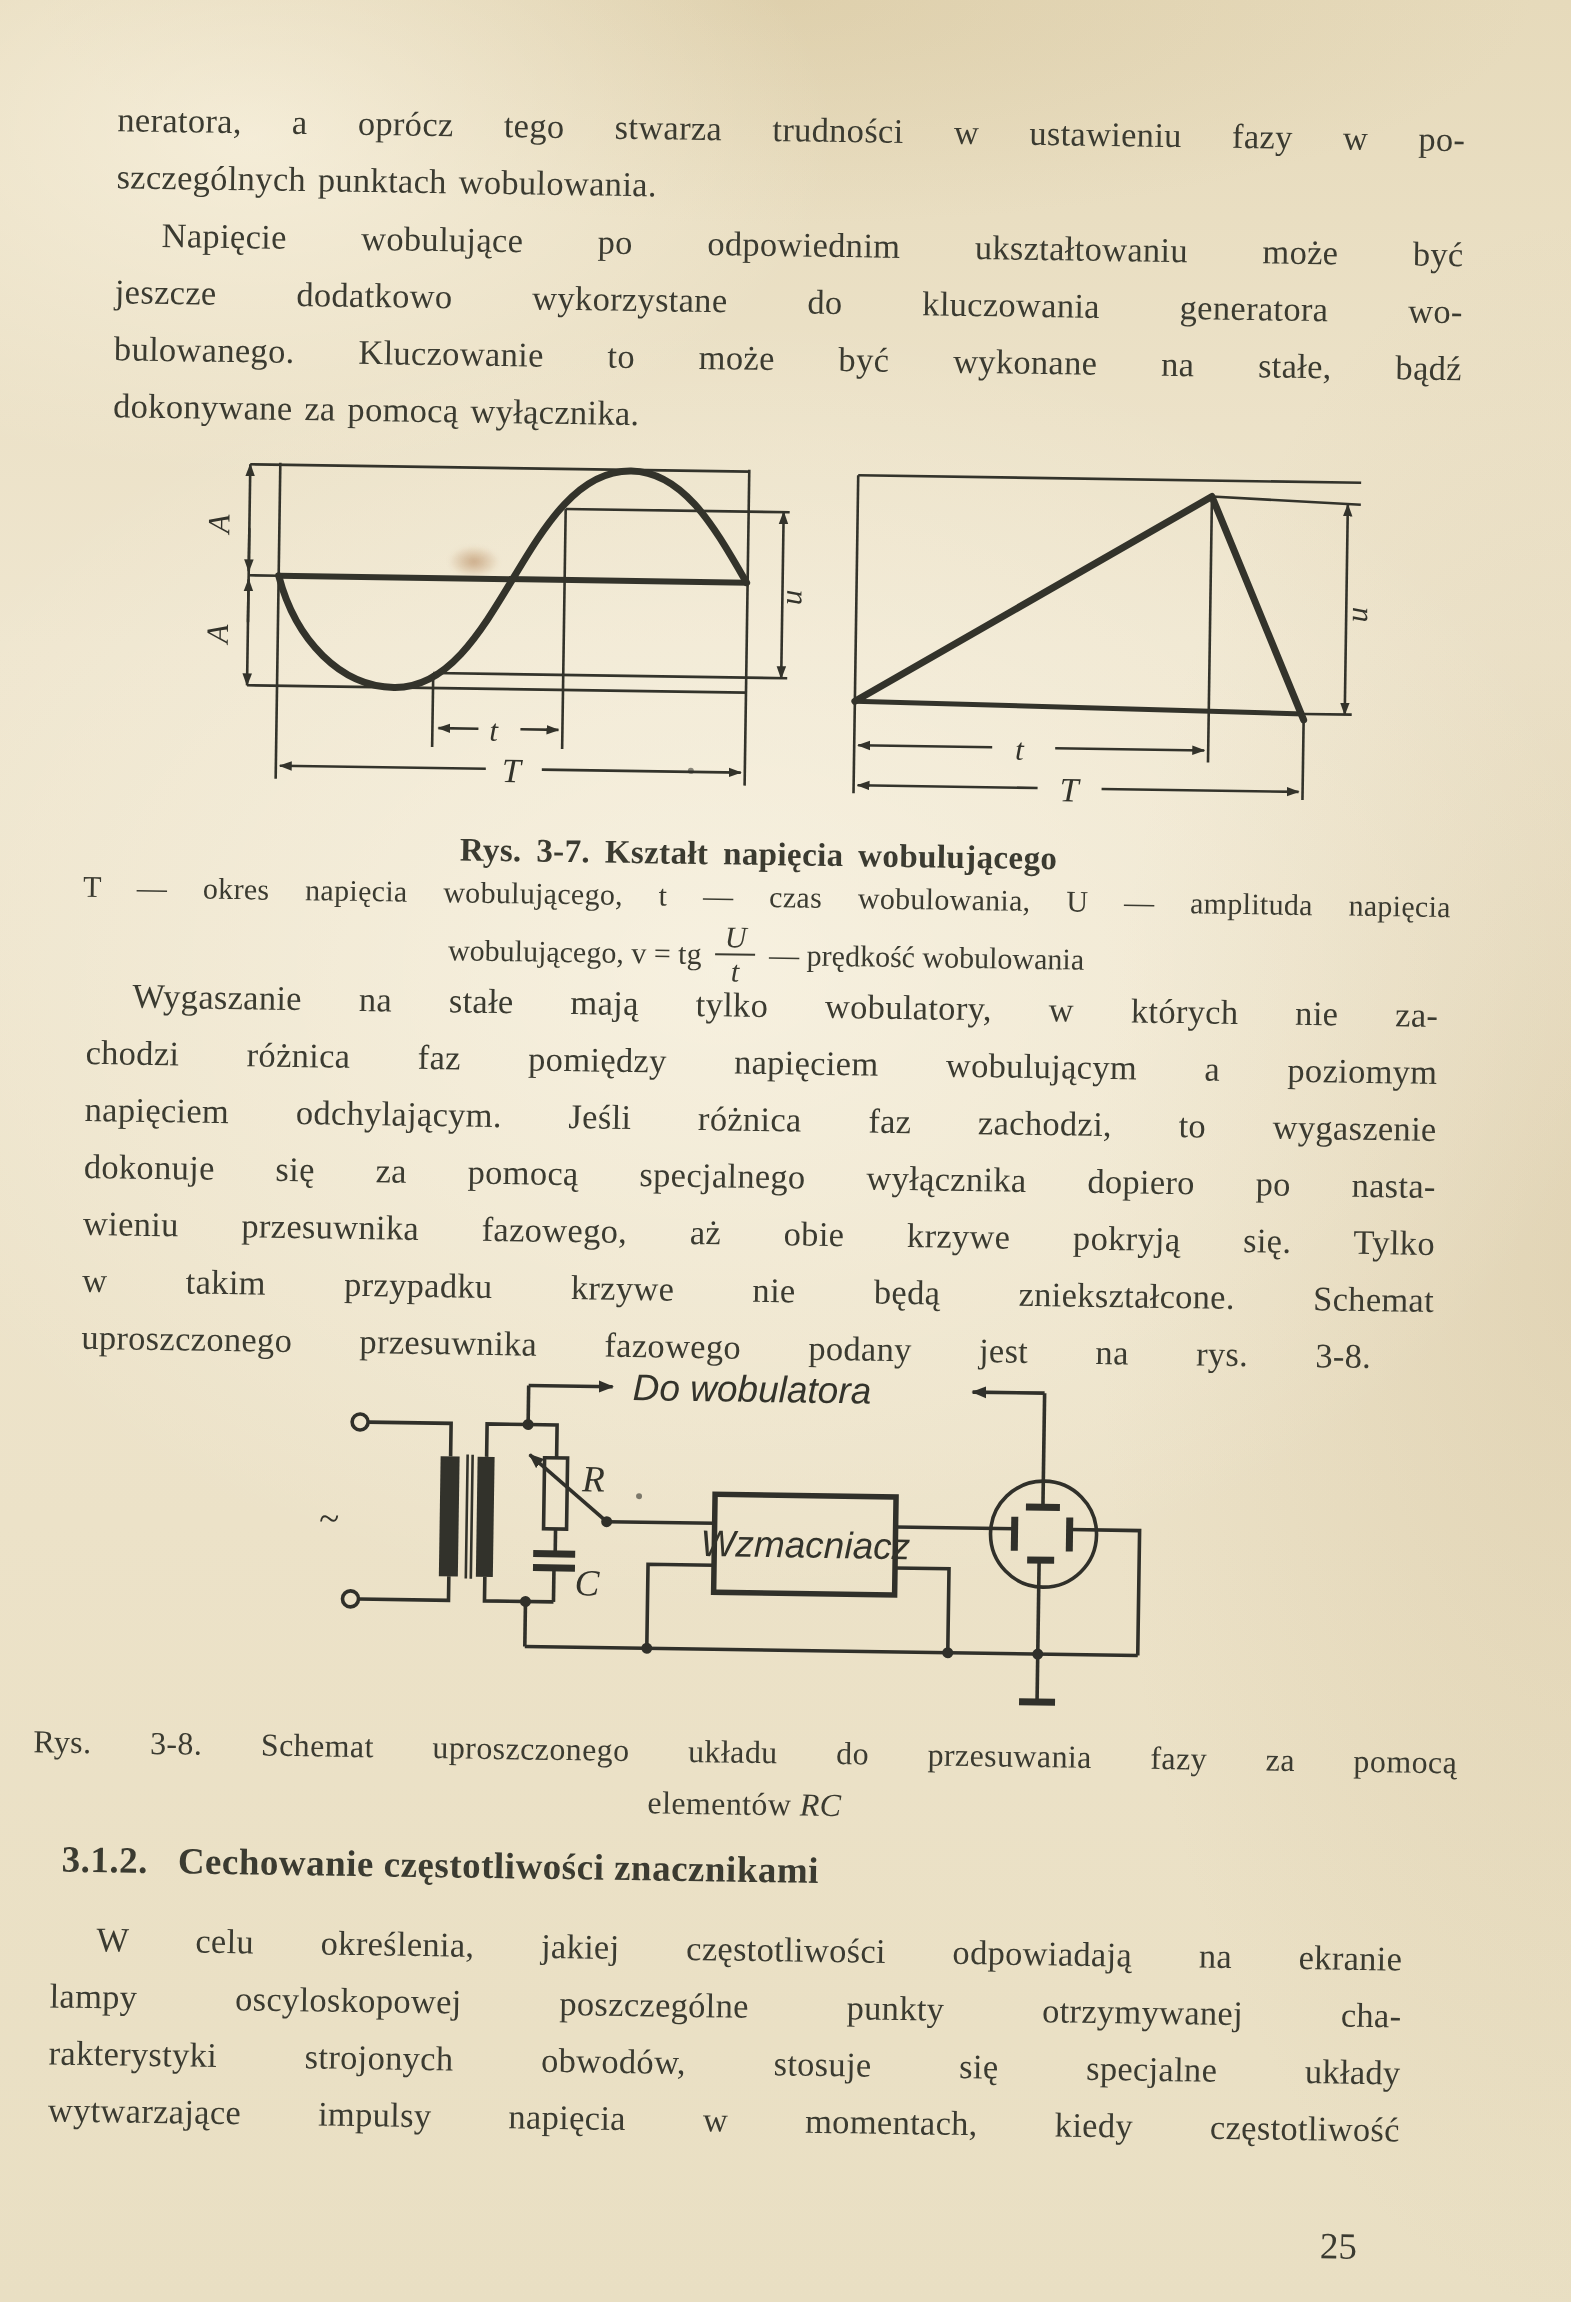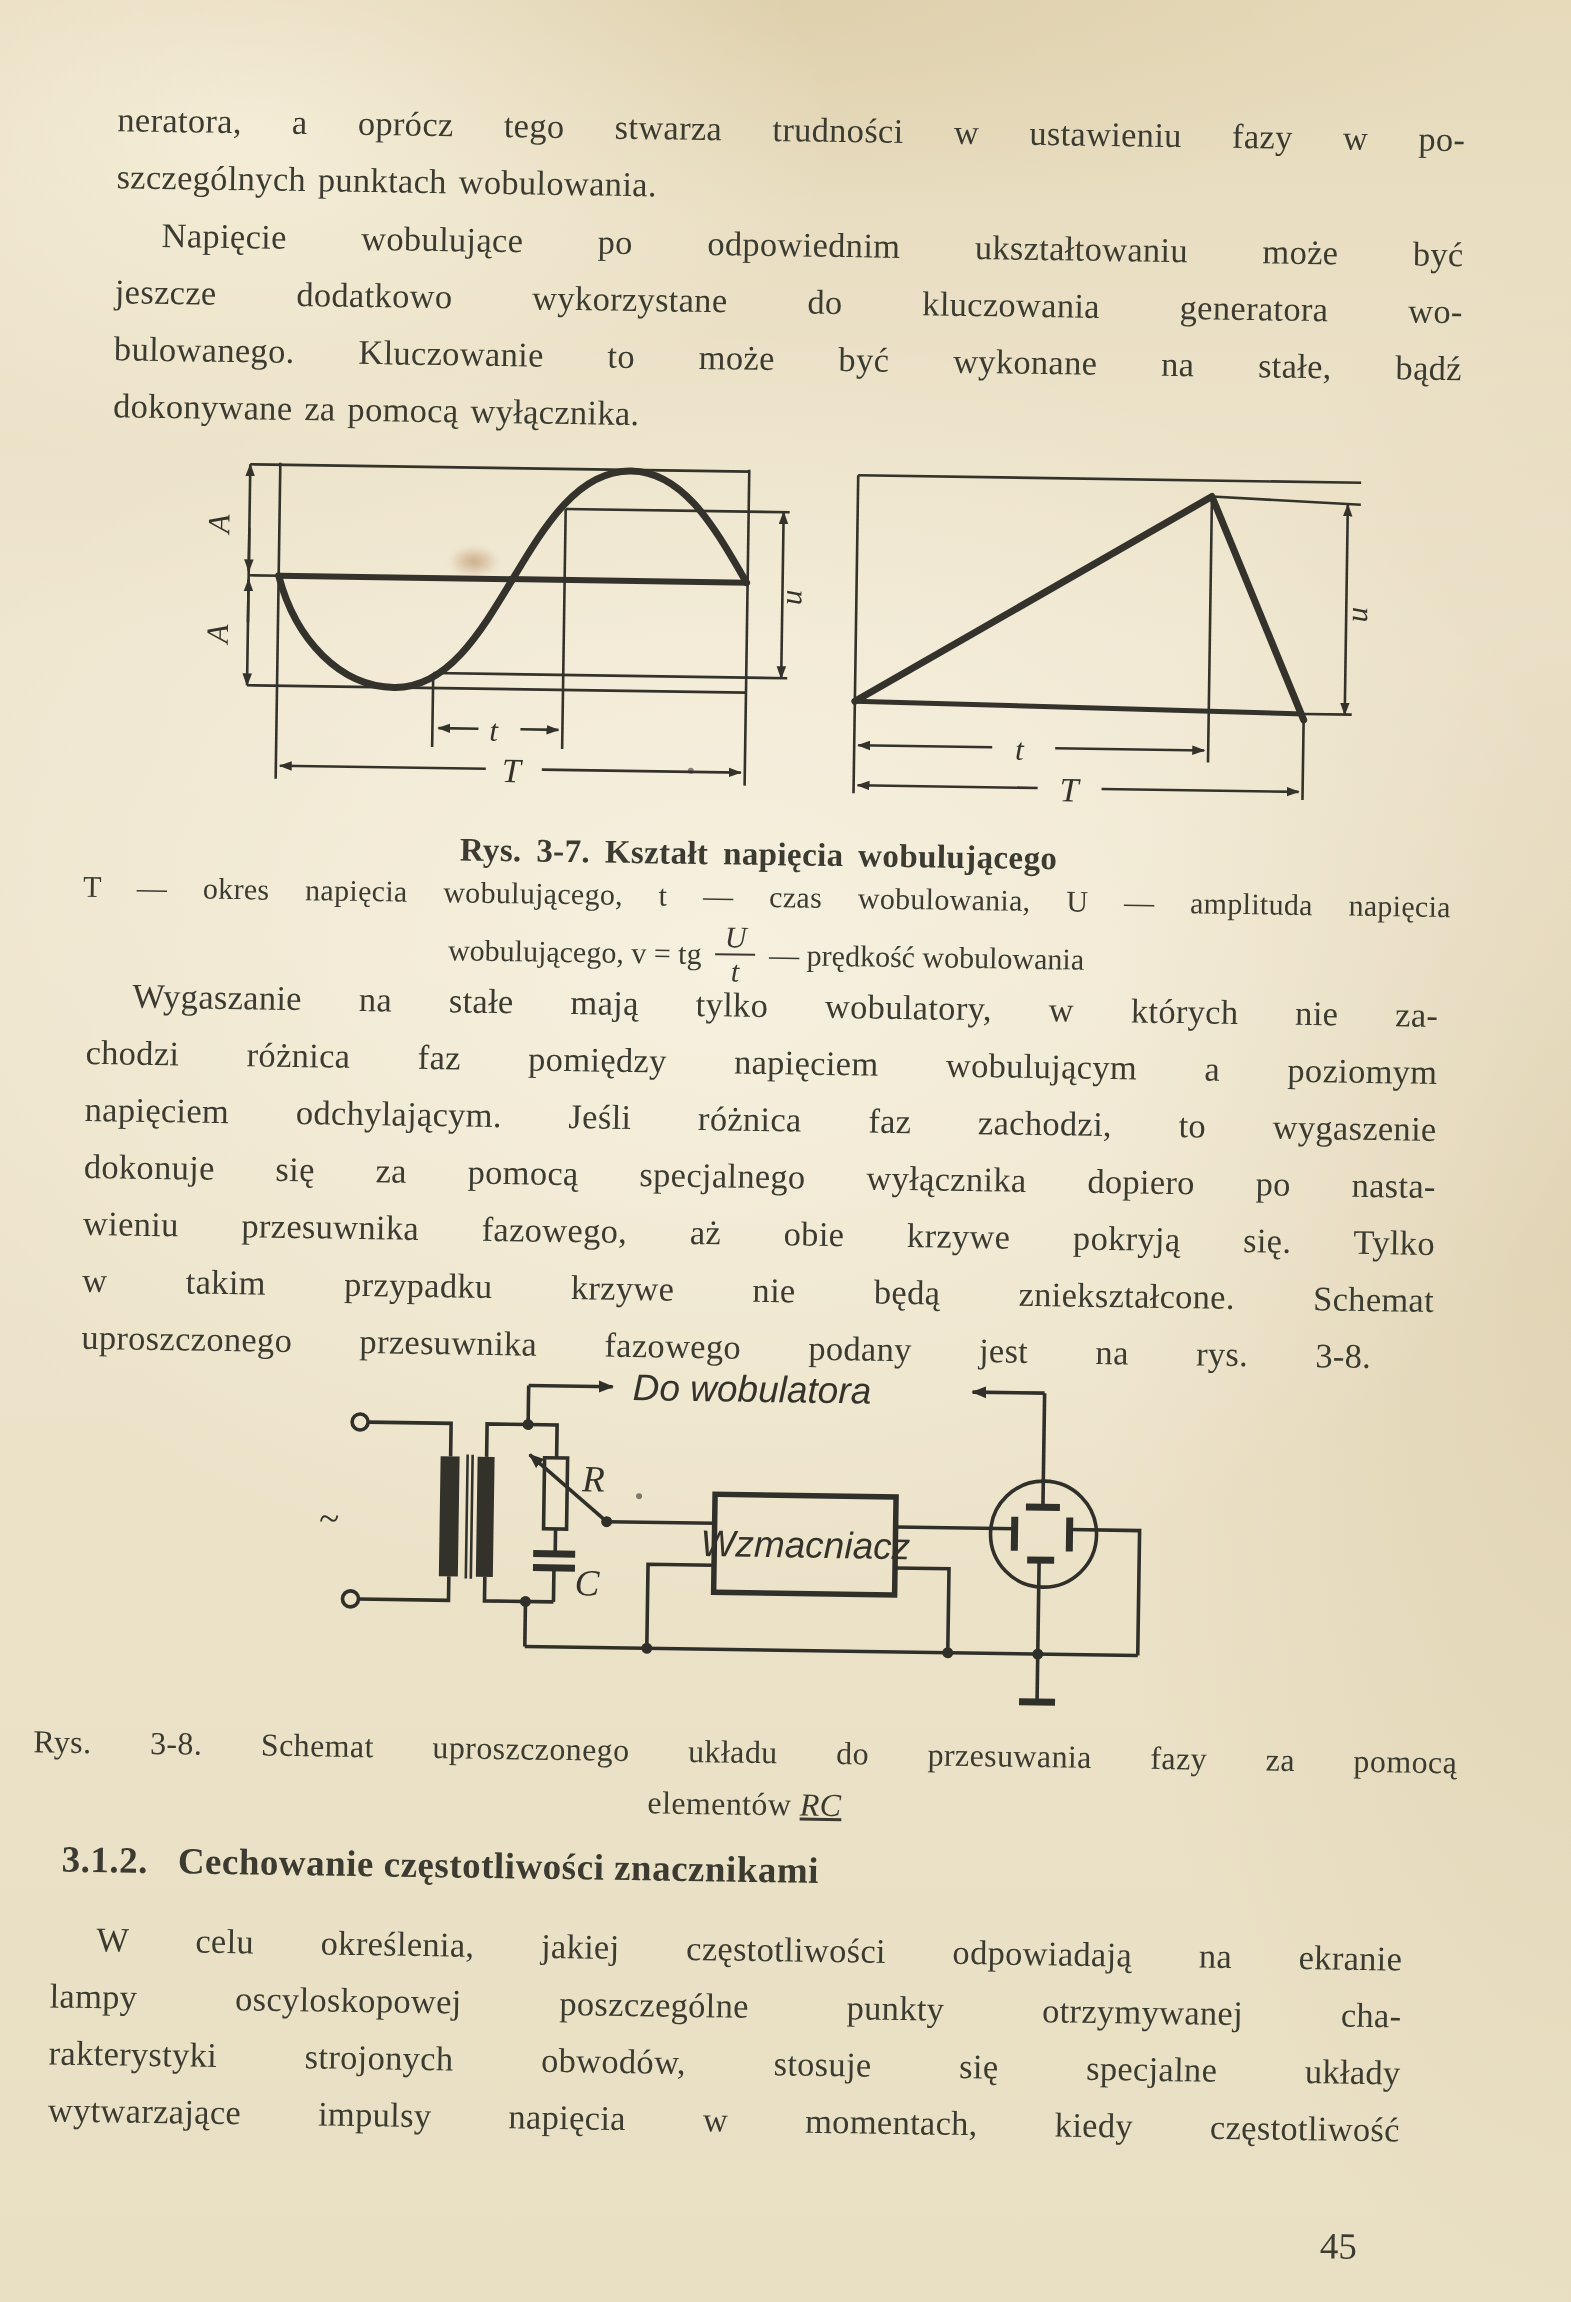--- a/index.html
+++ b/index.html
@@ -28,21 +28,21 @@
       text-align:justify;text-align-last:justify;letter-spacing:0.3px;}
   .legend2{position:absolute;left:95px;top:912px;width:1368px;display:flex;
       justify-content:center;align-items:center;gap:14px;font-size:30px;}
   .frac{display:inline-flex;flex-direction:column;align-items:center;
       font-style:italic;line-height:1.08;font-size:30px;}
   .frac .num{border-bottom:2.5px solid #3b3b31;padding:0 9px;}
   .cap38{position:absolute;left:58px;top:1716px;width:1424px;font-size:32px;
       letter-spacing:0.4px;}
   .cap38 .c1{text-align:justify;text-align-last:justify;line-height:52px;}
   .cap38 .c2{text-align:center;line-height:52px;}
-  .cap38 .rc{font-style:italic;text-decoration:underline;}
+  .cap38 .rc{font-style:italic;}
   .heading{position:absolute;left:88px;top:1838px;font-size:37px;font-weight:bold;
       letter-spacing:0.5px;}
   .heading .hnum{margin-right:30px;}
   .pagenum{position:absolute;left:1352px;top:2206px;font-size:37px;}
   .stain{position:absolute;left:455px;top:540px;width:52px;height:32px;border-radius:50%;
       background:radial-gradient(ellipse at center, rgba(153,88,35,0.42), rgba(153,88,35,0) 70%);
       filter:blur(2px);}
   svg{position:absolute;overflow:visible;}
   svg .st{stroke:#33332b;stroke-width:2.6;fill:none;}
   svg .thick{stroke:#33332b;stroke-width:7;fill:none;stroke-linecap:round;stroke-linejoin:round;}
@@ -244,15 +244,15 @@
     <span class="hnum">3.1.2.</span><span class="ht">Cechowanie częstotliwości znacznikami</span>
   </div>
 
   <div class="para" style="left:78px;top:1911px;width:1352px;">
     <div class="ln j ind">W celu określenia, jakiej częstotliwości odpowiadają na ekranie</div>
     <div class="ln j">lampy oscyloskopowej poszczególne punkty otrzymywanej cha-</div>
     <div class="ln j">rakterystyki strojonych obwodów, stosuje się specjalne układy</div>
     <div class="ln j">wytwarzające impulsy napięcia w momentach, kiedy częstotliwość</div>
   </div>
 
-  <div class="pagenum">45</div>
+  <div class="pagenum">25</div>
 
 </div>
 
 </body></html>

